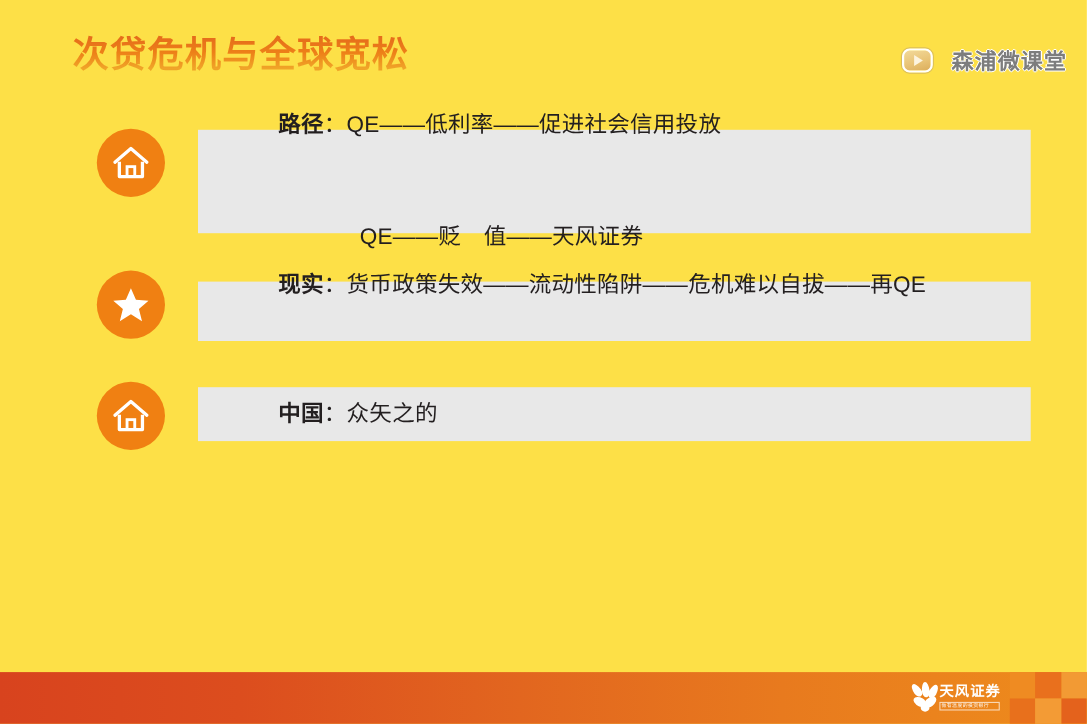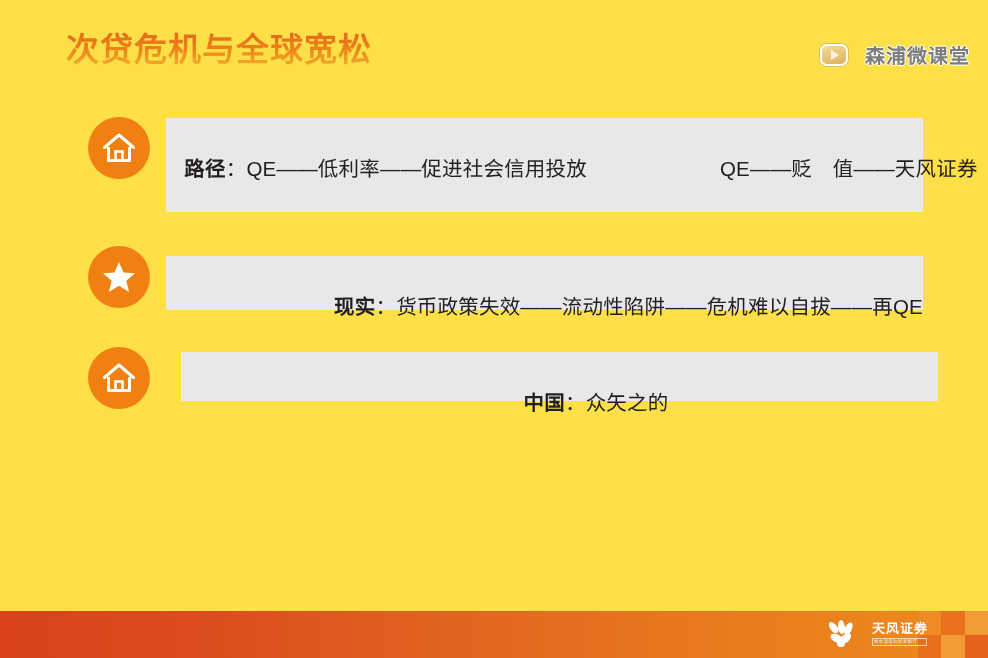--- a/index.html
+++ b/index.html
@@ -99,27 +99,27 @@
     width: 62px;
     height: 62px;
     border-radius: 50%;
     background: #f08012;
     display: flex;
     align-items: center;
     justify-content: center;
   }
   .row-band {
     position: absolute;
-    left: 166px;
+    left: 180px;
     width: 757px;
     background: #e8e8e8;
     box-sizing: border-box;
     padding: 0 0 0 14px;
     display: flex;
-    flex-direction: row;
+    flex-direction: column;
     justify-content: center;
   }
   .row-line {
     font-size: 20.5px;
     color: #231f20;
     line-height: 34px;
     white-space: pre;
     letter-spacing: .2px;
   }
   .row-line .lead {
@@ -128,21 +128,21 @@
   .row-line.indent {
     padding-left: 74px;
   }
 
   
   .row-1 .row-icon { top: 117px; }
   .row-1 .row-band { top: 118px; height: 94px; }
   .row-2 .row-icon { top: 246px; }
   .row-2 .row-band { top: 256px; height: 54px; justify-content: flex-end; }
   .row-3 .row-icon { top: 347px; }
-  .row-3 .row-band { top: 352px; height: 49px; margin-left: 15px; }
+  .row-3 .row-band { top: 352px; height: 49px; }
 
   
   .footer {
     position: absolute;
     left: 0;
     top: 611px;
     width: 988px;
     height: 47px;
     background: linear-gradient(90deg, #d8431e 0%, #dc4d1e 22%, #e2661f 48%, #e87a1e 72%, #ee8c1c 100%);
     overflow: hidden;
@@ -164,21 +164,21 @@
   .m4 { background: #e8701c; }
   .m5 { background: #f39b35; }
   .m6 { background: #e4621c; }
 
   .footer-logo {
     position: absolute;
     left: 828px;
     top: 9px;
     display: flex;
     align-items: center;
-    gap: 18px;
+    gap: 0;
   }
   .footer-logo .petals {
     position: relative;
     width: 26px;
     height: 28px;
     flex: 0 0 26px;
   }
   .footer-logo .petals b {
     position: absolute;
     display: block;

